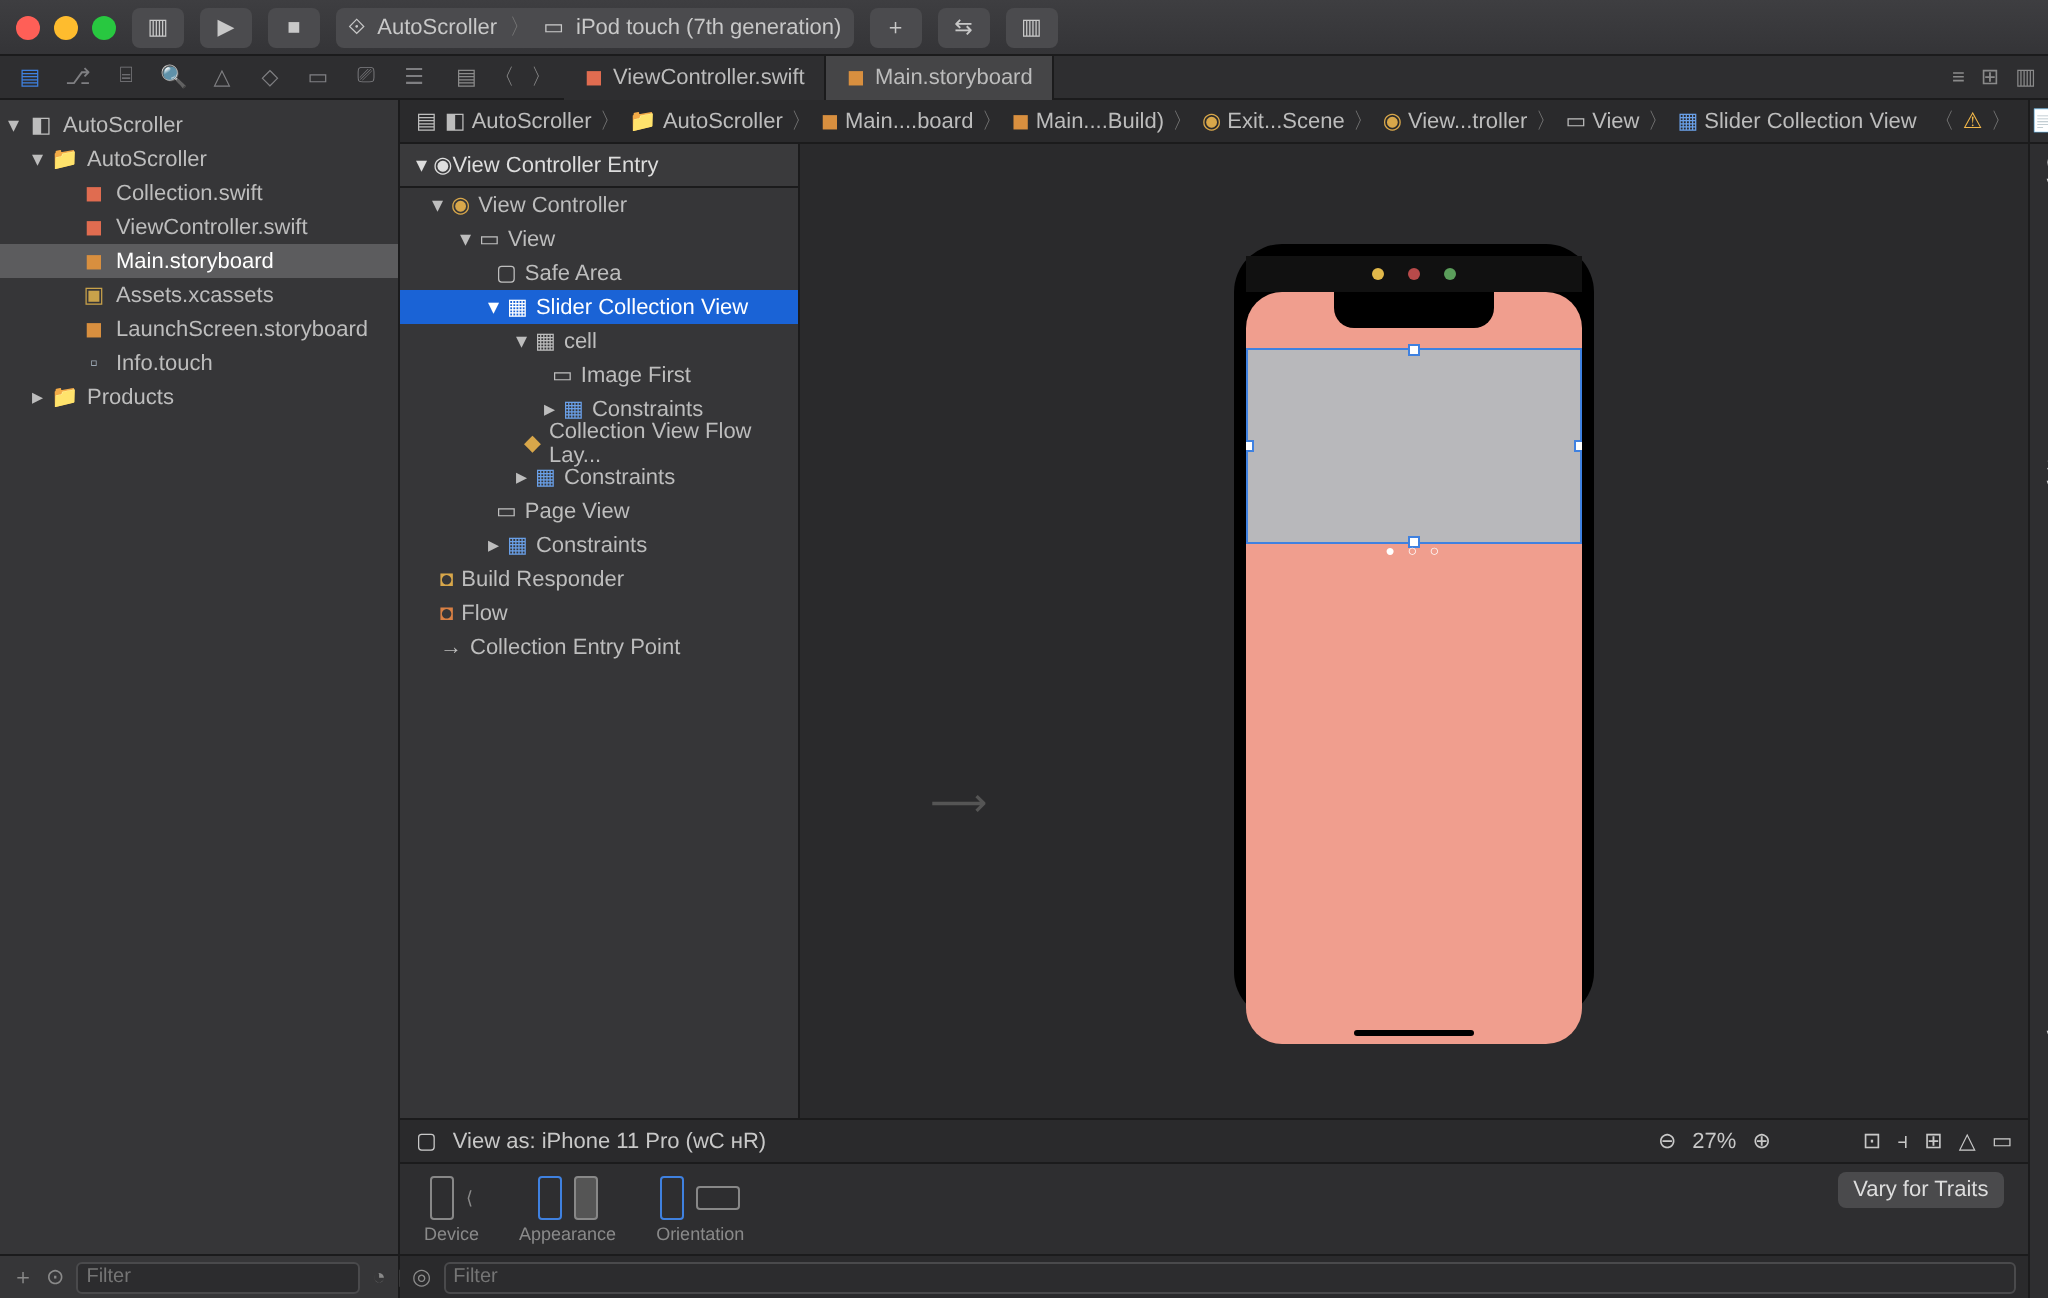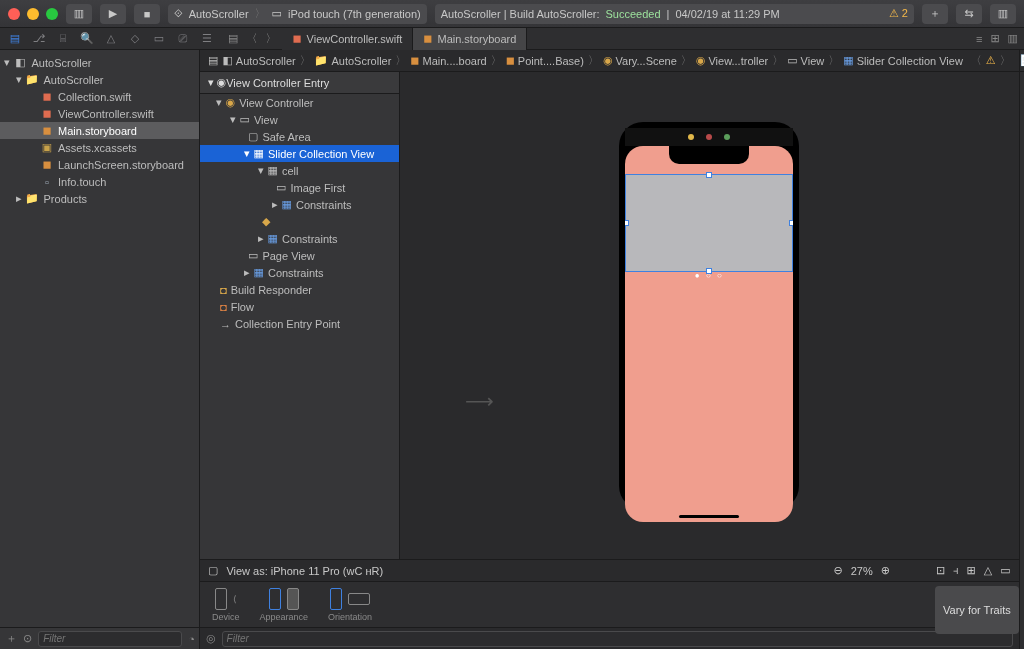--- a/index.html
+++ b/index.html
@@ -24,21 +24,21 @@
 .main { flex:1; display:flex; overflow:hidden; }
 .sidebar-left { width:200px; background:#363638; border-right:1px solid #1b1b1c; display:flex; flex-direction:column; }
 .tree { flex:1; padding-top:4px; overflow:hidden; }
 .tree .row { display:flex; align-items:center; height:17px; gap:4px; padding-left:4px; }
 .tree .row.sel { background:#5c5c5e; color:#fff; }
 .tree .ic { width:14px; text-align:center; }
 .folder{color:#c8a24a;}
 .swift{color:#e06c50;}
 .sb{color:#d88f3f;}
 .left-bottom { height:22px; border-top:1px solid #1b1b1c; display:flex; align-items:center; gap:6px; padding:0 6px; color:#8a8a8a; }
-.filter-inp{flex:1;background:#2c2c2e;border:1px solid #4a4a4c;border-radius:3px;height:16px;color:#888;font-size:10px;padding:0 4px;font-style:italic;}
+.filter-inp{flex:1;background:#2c2c2e;border:1px solid #4a4a4c;border-radius:3px;height:16px;color:#888;font-size:10px;padding:0 4px;}
 .center { flex:1; display:flex; flex-direction:column; background:#2a2a2c; }
 .breadcrumb { height:22px; border-bottom:1px solid #1b1b1c; display:flex; align-items:center; padding:0 8px; gap:4px; color:#bcbcbc; overflow:hidden; }
 .crumb{display:flex;align-items:center;gap:3px; white-space:nowrap;}
 .chev{color:#777;}
 .breadcrumb .spacer{flex:1;}
 .canvas-row { flex:1; display:flex; overflow:hidden; }
 .outline { width:200px; background:#363638; border-right:1px solid #1b1b1c; overflow:hidden; }
 .outline .hdr { height:22px; background:#3a3a3c; border-bottom:1px solid #1b1b1c; display:flex; align-items:center; padding:0 8px; color:#ddd; }
 .outline .row { height:17px; display:flex; align-items:center; gap:4px; }
 .outline .row.sel { background:#1a63d6; color:#fff; }
@@ -52,21 +52,21 @@
 .home-ind{position:absolute;bottom:4px;left:50%;transform:translateX(-50%);width:60px;height:3px;background:#000;border-radius:3px;}
 .selrect { position:absolute; top:28px; left:0; right:0; height:98px; background:#b8b8bb; border:1px solid #3f81e0; }
 .handle{width:6px;height:6px;background:#fff;border:1px solid #3f81e0;position:absolute;}
 .dots{position:absolute;left:50%;top:125px;transform:translateX(-50%);color:#fff;letter-spacing:2px;font-size:8px;}
 .view-as-bar { height:22px; border-top:1px solid #1b1b1c; display:flex; align-items:center; padding:0 8px; gap:8px; color:#c8c8c8; }
 .traits-bar { height:46px; border-top:1px solid #1b1b1c; background:#2e2e30; display:flex; align-items:center; gap:20px; padding:0 12px; position:relative; }
 .trait-grp{display:flex;flex-direction:column;align-items:center;gap:2px;color:#8a8a8a;font-size:9px;}
 .trait-icons{display:flex;gap:6px;align-items:center;}
 .dev-ic{width:12px;height:22px;border:1.5px solid #888;border-radius:2px;}
 .dev-ic.sel-blue{border-color:#3f81e0;}
-.vary-btn{position:absolute;right:0;top:4px;background:#4a4a4c;border-radius:4px;padding:18px 8px;color:#ddd;}
+.vary-btn{position:absolute;right:12px;top:4px;background:#4a4a4c;border-radius:4px;padding:3px 8px;color:#ddd;}
 .center-bottom{height:22px;border-top:1px solid #1b1b1c;display:flex;align-items:center;gap:6px;padding:0 6px;color:#8a8a8a;}
 .inspector { width:192px; background:#2e2e30; border-left:1px solid #1b1b1c; overflow:auto; }
 .insp-tabs { height:22px; border-bottom:1px solid #1b1b1c; display:flex; align-items:center; justify-content:space-around; color:#8a8a8a; }
 .section-hdr { color:#d0d0d0; padding:4px 8px; font-weight:600; }
 .prop-row { display:flex; align-items:center; height:17px; padding:0 6px; }
 .prop-label { width:76px; text-align:right; padding-right:6px; color:#bdbdbd; font-size:10px;}
 </style>
 </head>
 <body>
 
@@ -78,28 +78,20 @@
   </div>
   <div class="tb-btn">▥</div>
   <div class="tb-btn">▶</div>
   <div class="tb-btn">■</div>
   <div class="tb-seg">
     <span>⟐</span>
       <span>AutoScroller</span>
       <span class="chev">〉</span>
       <span>▭</span>
       <span>iPod touch (7th generation)</span>
-  </div>
-  <div class="tb-seg" style="flex:1;">
-    <span>AutoScroller | Build AutoScroller:</span>
-    <span class="succeeded">Succeeded</span>
-    <span>|</span>
-    <span>04/02/19 at 11:29 PM</span>
-    <span class="spacer"></span>
-    <span class="warn-badge">⚠︎ 2</span>
   </div>
   <div class="tb-btn">＋</div>
   <div class="tb-btn">⇆</div>
   <div class="tb-btn">▥</div>
 </div>
 
 <div class="sub-toolbar">
   <div class="left-tools">
     <span class="tool-ic sel">▤</span>
     <span class="tool-ic">⎇</span>
@@ -200,26 +192,26 @@
           <span>AutoScroller</span>
         </span>
         <span class="chev">〉</span>
       <span class="crumb">
           <span class="sb">◼</span>
           <span>Main....board</span>
         </span>
         <span class="chev">〉</span>
       <span class="crumb">
           <span class="sb">◼</span>
-          <span>Point....Base)</span>
+          <span>Main....Build)</span>
         </span>
         <span class="chev">〉</span>
       <span class="crumb">
           <span style="color:#d8a74a;">◉</span>
-          <span>Vary...Scene</span>
+          <span>Exit...Scene</span>
         </span>
         <span class="chev">〉</span>
       <span class="crumb">
           <span style="color:#d8a74a;">◉</span>
           <span>View...troller</span>
         </span>
         <span class="chev">〉</span>
       <span class="crumb">
           <span>▭</span>
           <span>View</span>
@@ -270,20 +262,21 @@
             <span>▭</span>
             <span>Image First</span>
           </div>
         <div class="row" style="padding-left:72px;">
             <span>▸</span>
             <span style="color:#6aa0e8;">▦</span>
             <span>Constraints</span>
           </div>
         <div class="row" style="padding-left:62px;">
             <span style="color:#d8a74a;">◆</span>
+            <span>Collection View Flow Lay...</span>
           </div>
         <div class="row" style="padding-left:58px;">
             <span>▸</span>
             <span style="color:#6aa0e8;">▦</span>
             <span>Constraints</span>
           </div>
         <div class="row" style="padding-left:48px;">
             <span>▭</span>
             <span>Page View</span>
           </div>

